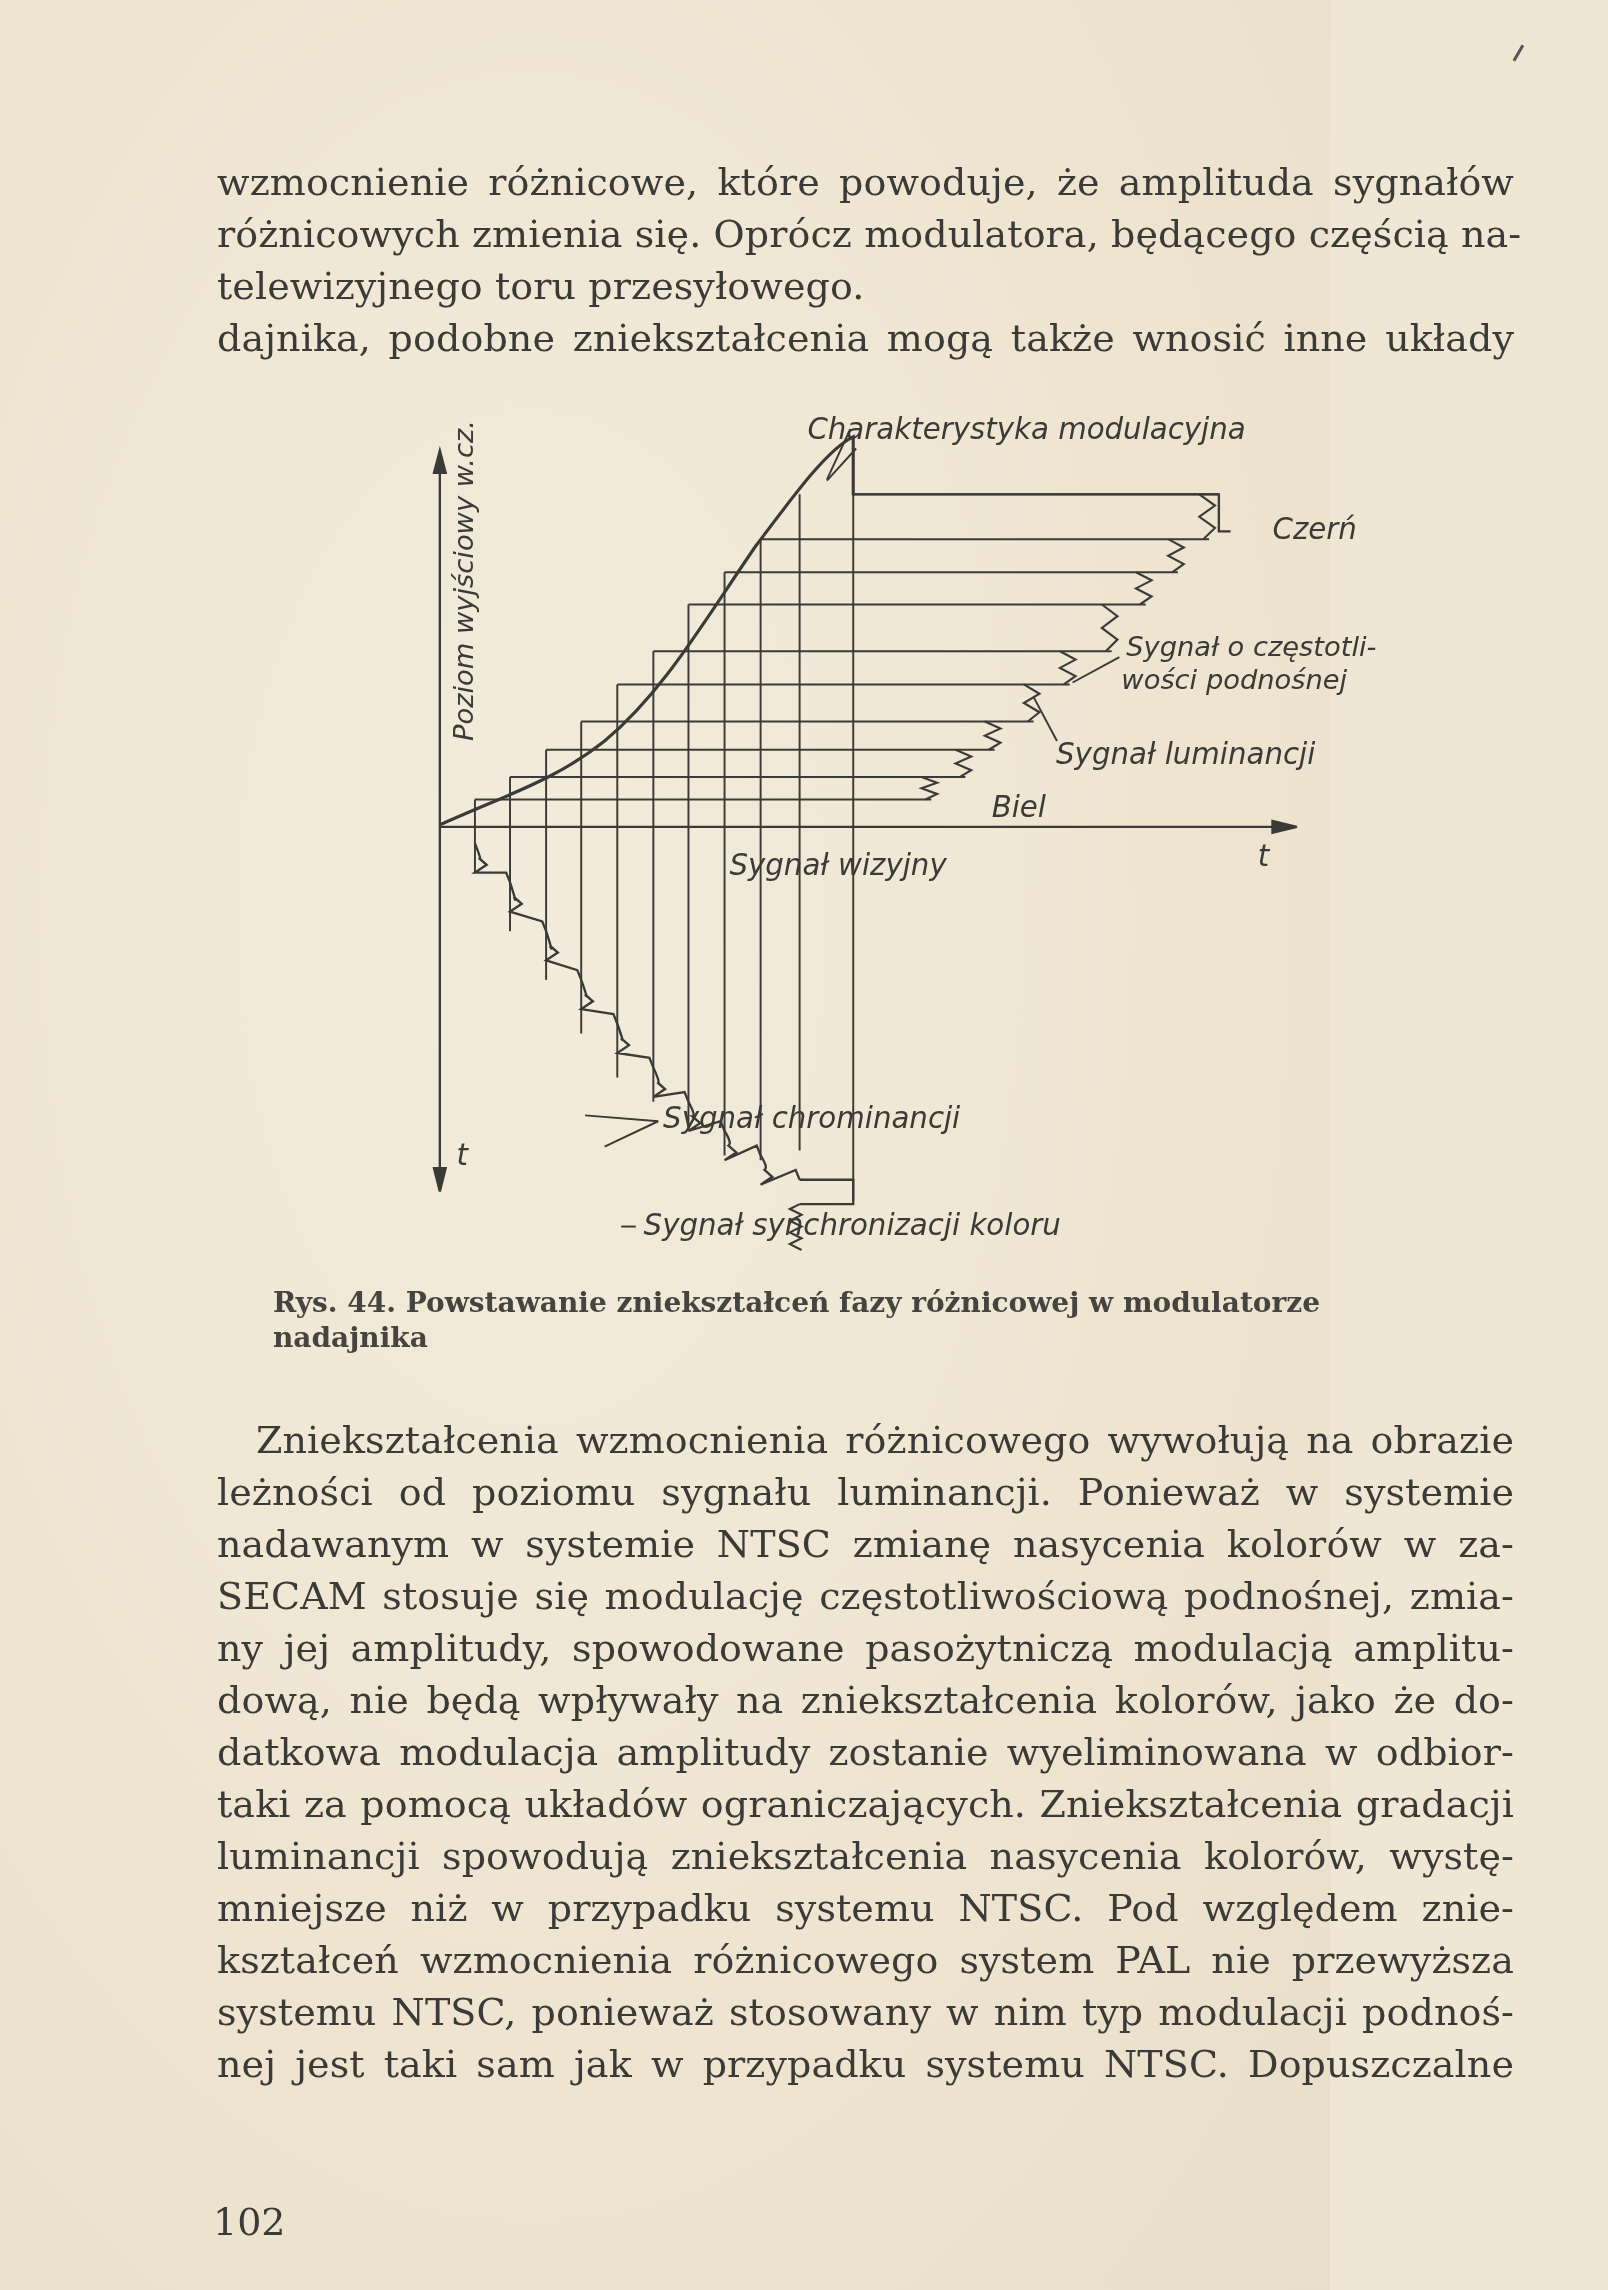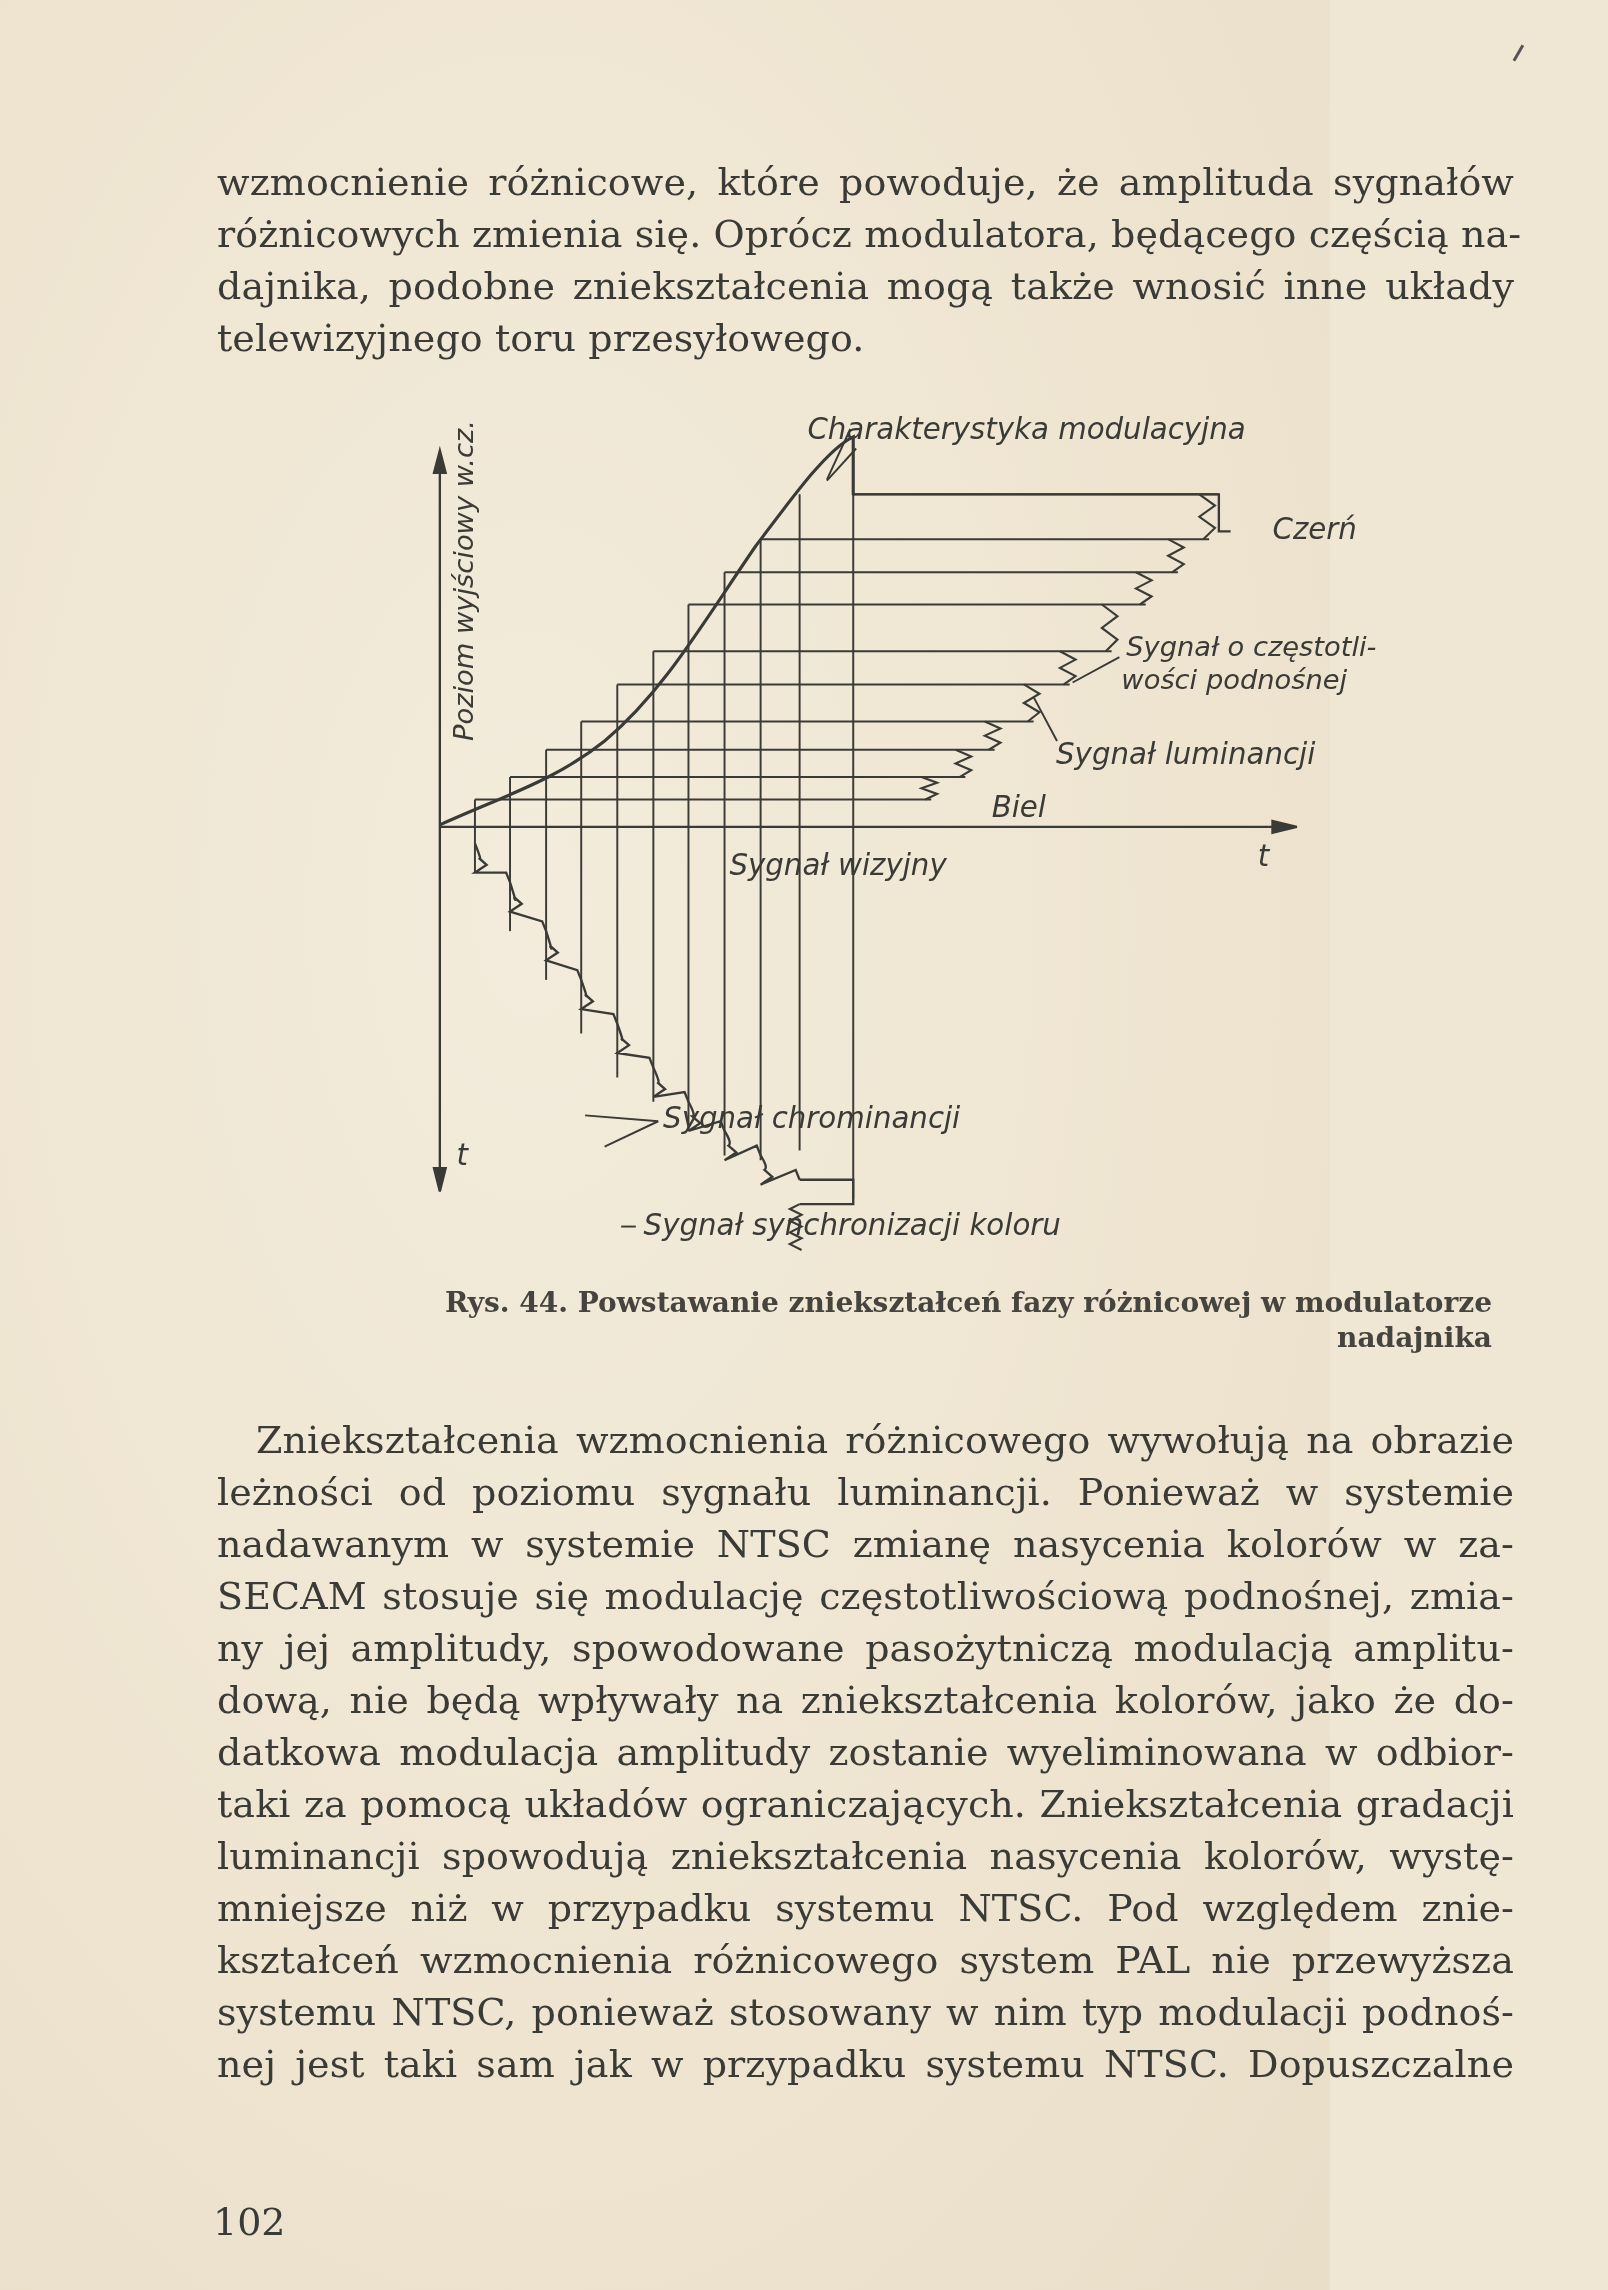--- a/index.html
+++ b/index.html
@@ -19,38 +19,38 @@
     font-size: 38px; line-height: 52px;
     text-align: justify; text-align-last: left;
     letter-spacing: 0.1px;
   }
   .para .line { display: block; text-align: justify; text-align-last: justify; white-space: nowrap; }
   .para .line.last { text-align-last: left; }
   #p1 { top: 156px; }
   #p2 { top: 1414px; }
   .caption {
     position: absolute; left: 273px; width: 1219px; top: 1285px;
-    text-align: right; font-size: 28px; line-height: 35px; font-weight: bold; color: #45443f;
+    text-align: left; font-size: 28px; line-height: 35px; font-weight: bold; color: #45443f;
   }
   .pagenum { position: absolute; left: 213px; top: 2200px; font-size: 38px; color: #3a3a36; }
   .mark { position: absolute; left: 1517px; top: 44px; width: 2.9px; height: 17.6px; background: #555; transform: rotate(30deg); }
   svg.fig { position: absolute; left: 0; top: 0; }
   .lbl { font-family: "DejaVu Sans", sans-serif; font-style: italic; fill: #3a3a36; }
 </style>
 </head>
 <body>
 
 <div class="page">
   <div class="mark"></div>
 
   <div class="para" id="p1">
     <span class="line">wzmocnienie różnicowe, które powoduje, że amplituda sygnałów</span>
     <span class="line">różnicowych zmienia się. Oprócz modulatora, będącego częścią na-</span>
+    <span class="line last">telewizyjnego toru przesyłowego.</span>
     <span class="line">dajnika, podobne zniekształcenia mogą także wnosić inne układy</span>
-    <span class="line last">telewizyjnego toru przesyłowego.</span>
   </div>
 
   <svg class="fig" width="1608" height="1287" viewBox="0 0 1649 1320">
     <g stroke="#3a3a36" fill="none" stroke-width="2.4">
 
       <line x1="451" y1="845" x2="451" y2="470"></line>
       <polygon points="451,462 445,485 457,485" fill="#3a3a36"></polygon>
       <line x1="451" y1="845" x2="451" y2="1215"></line>
       <polygon points="451,1222 445,1198 457,1198" fill="#3a3a36"></polygon>
       <line x1="451" y1="848" x2="1320" y2="848"></line>

